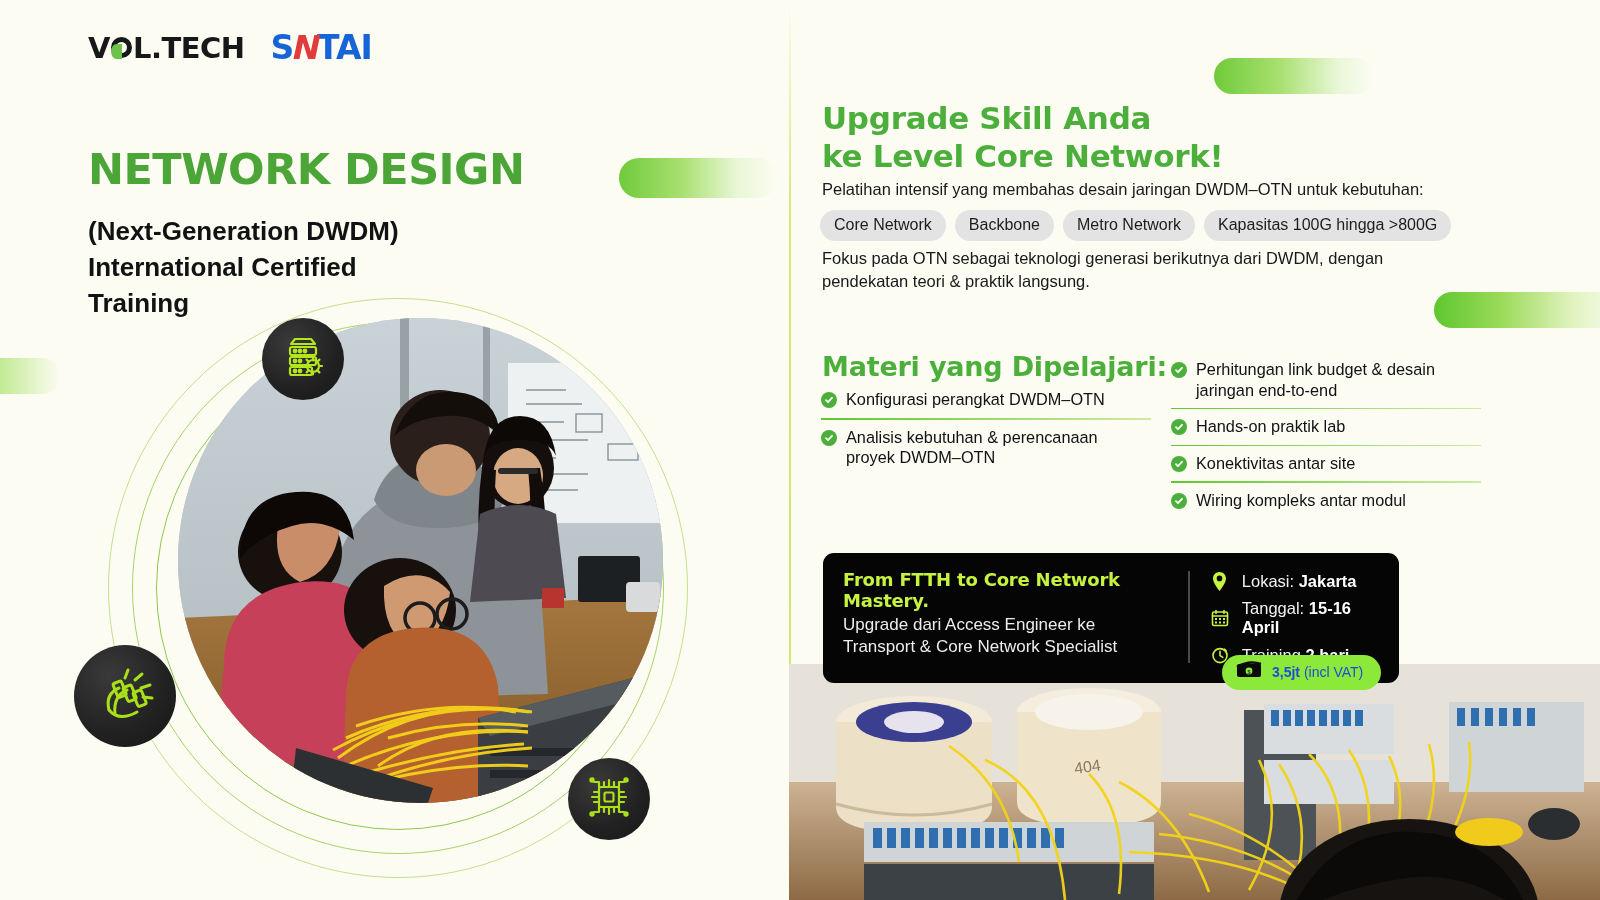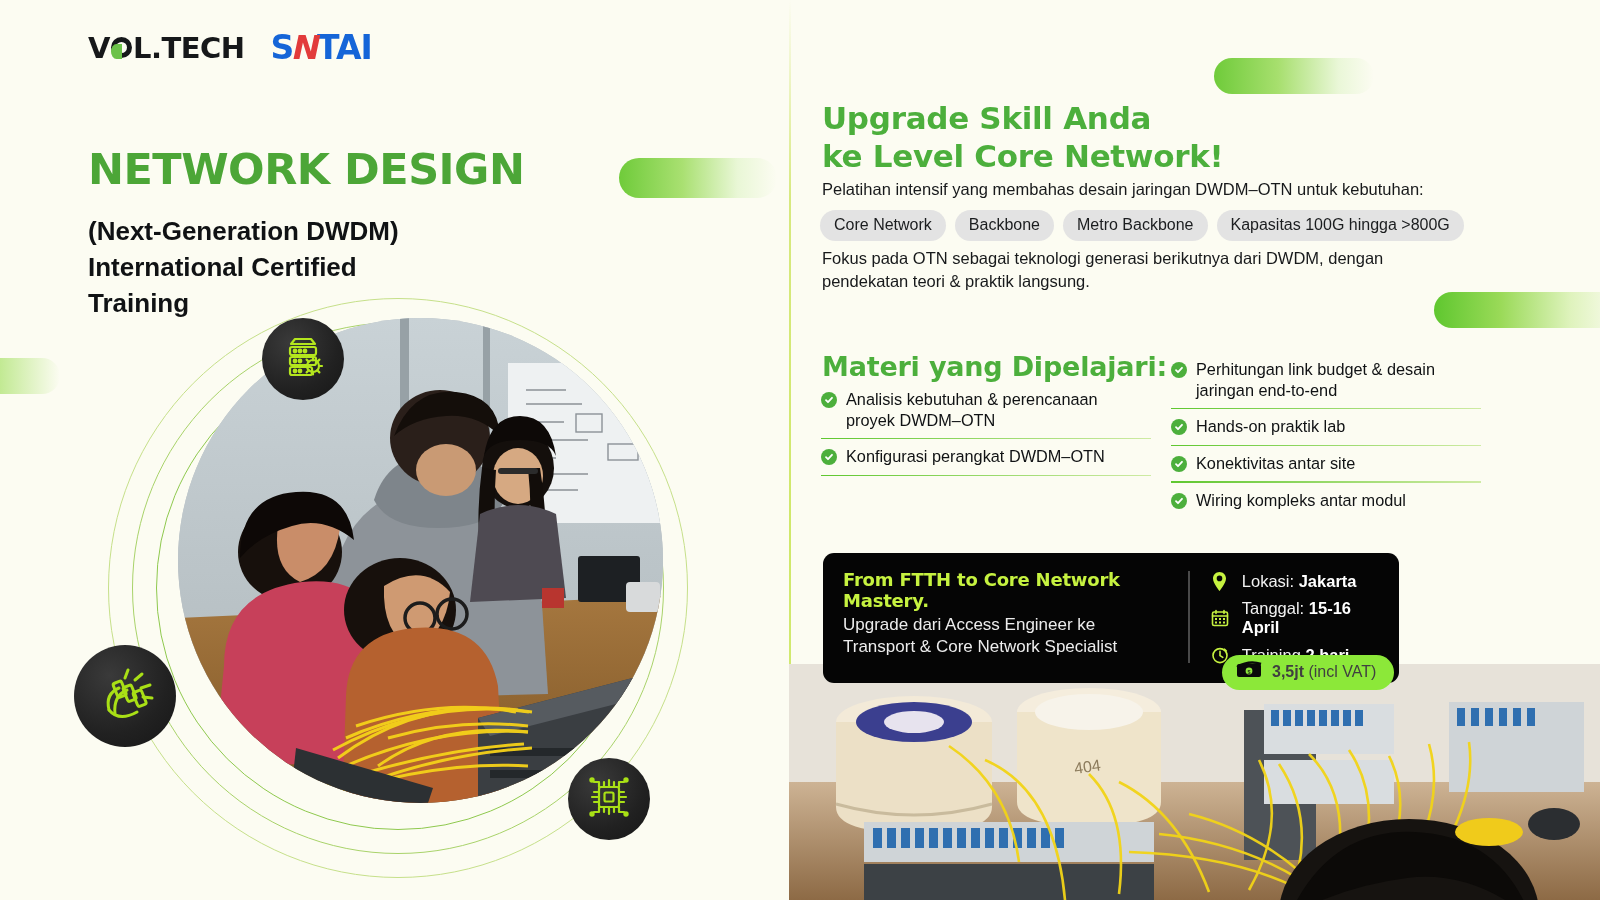--- a/index.html
+++ b/index.html
@@ -102,21 +102,21 @@
     font-family:"DejaVu Sans", sans-serif; }
   .ic-p{ font-size:17px; color:#ECECEC; line-height:1.3; margin-top:3px; }
   .ic-sep{ width:1.5px; background:#4a4a4a; margin:2px 20px 2px 0; }
   .ic-right{ display:flex; flex-direction:column; gap:8px; padding-top:2px; }
   .ic-row{ display:flex; align-items:center; gap:12px; font-size:16.5px; color:#F2F2F2; }
   .ic-row b{ color:#fff; }
   .ic-ico{ width:20px; height:20px; flex:0 0 auto; display:flex; align-items:center; justify-content:center; }
 
   .price{ position:absolute; left:433px; top:655px; display:flex; align-items:center; gap:10px;
     background:#8CE839; border-radius:999px; padding:6px 18px 7px 14px; }
-  .price-txt{ font-size:16px; color:#404040; font-weight:400; }
+  .price-txt{ font-size:14px; color:#1d4ed8; font-weight:400; }
   .price-txt b{ font-weight:800; }
 
   .bottom-photo{ position:absolute; left:0; top:664px; width:811px; height:236px; overflow:hidden; }
 </style>
 </head>
 <body>
 
 <div class="pill pill-tl"></div>
 <div class="pill pill-mid"></div>
 <div class="pill pill-tr"></div>
@@ -379,47 +379,47 @@
   <div class="r-head">
     <span>Upgrade Skill Anda</span><br>
     <span>ke Level Core Network!</span>
   </div>
 
   <p class="r-lead">Pelatihan intensif yang membahas desain jaringan DWDM–OTN untuk kebutuhan:</p>
 
   <div class="chips">
     <span class="chip">Core Network</span>
     <span class="chip">Backbone</span>
-    <span class="chip">Metro Backbone</span>
+    <span class="chip">Metro Network</span>
     <span class="chip">Kapasitas 100G hingga &gt;800G</span>
   </div>
 
   <p class="r-note">
     <span>Fokus pada OTN sebagai teknologi generasi berikutnya dari DWDM, dengan</span><br>
     <span>pendekatan teori &amp; praktik langsung.</span>
   </p>
 
   <div class="materi-title">Materi yang Dipelajari:</div>
 
   <div class="col col-left">
+    <div class="li li-ul">
+      <span class="chk">
+          <svg width="10" height="10" viewBox="0 0 10 10">
+            <path d="M2 5.2 L4 7.2 L8 2.8" stroke="#fff" stroke-width="1.8" fill="none" stroke-linecap="round" stroke-linejoin="round"></path>
+          </svg>
+        </span>
+      <span class="li-txt">Konfigurasi perangkat DWDM–OTN</span>
+    </div>
     <div class="li">
       <span class="chk">
           <svg width="10" height="10" viewBox="0 0 10 10">
             <path d="M2 5.2 L4 7.2 L8 2.8" stroke="#fff" stroke-width="1.8" fill="none" stroke-linecap="round" stroke-linejoin="round"></path>
           </svg>
         </span>
       <span class="li-txt">Analisis kebutuhan &amp; perencanaan proyek DWDM–OTN</span>
-    </div>
-    <div class="li li-ul">
-      <span class="chk">
-          <svg width="10" height="10" viewBox="0 0 10 10">
-            <path d="M2 5.2 L4 7.2 L8 2.8" stroke="#fff" stroke-width="1.8" fill="none" stroke-linecap="round" stroke-linejoin="round"></path>
-          </svg>
-        </span>
-      <span class="li-txt">Konfigurasi perangkat DWDM–OTN</span>
     </div>
   </div>
 
   <div class="col col-right">
     <div class="li">
       <span class="chk">
           <svg width="10" height="10" viewBox="0 0 10 10">
             <path d="M2 5.2 L4 7.2 L8 2.8" stroke="#fff" stroke-width="1.8" fill="none" stroke-linecap="round" stroke-linejoin="round"></path>
           </svg>
         </span>

